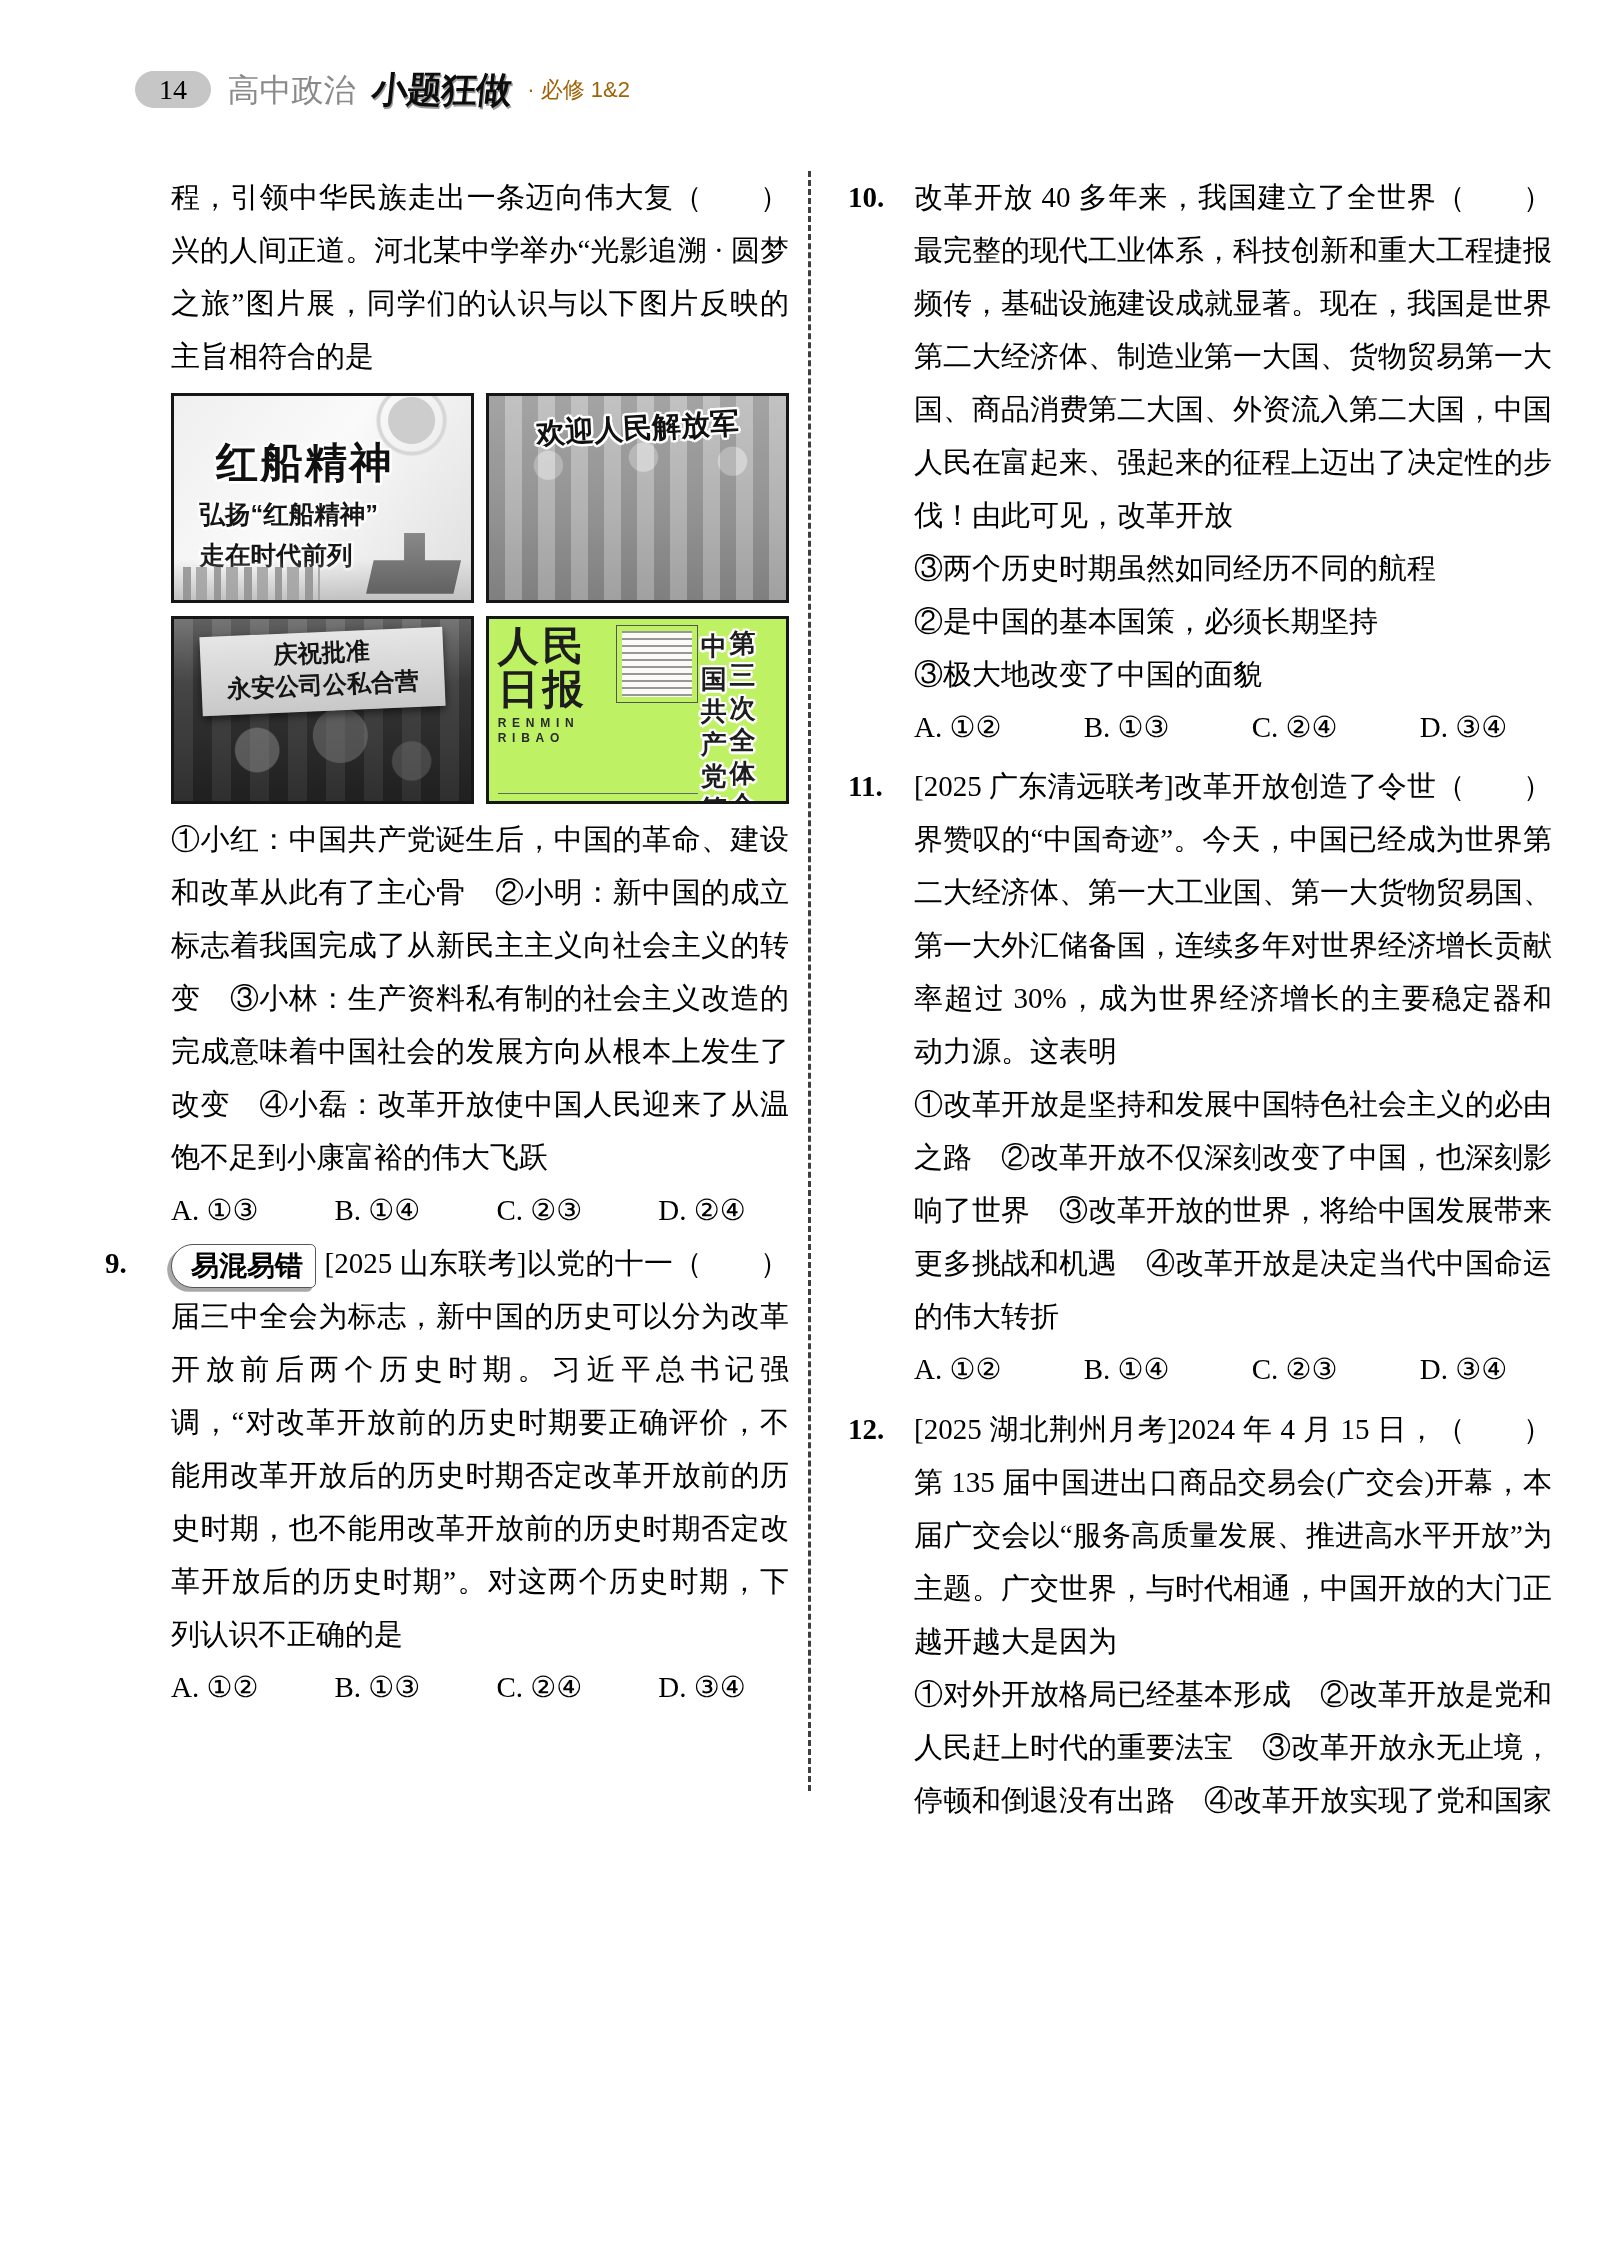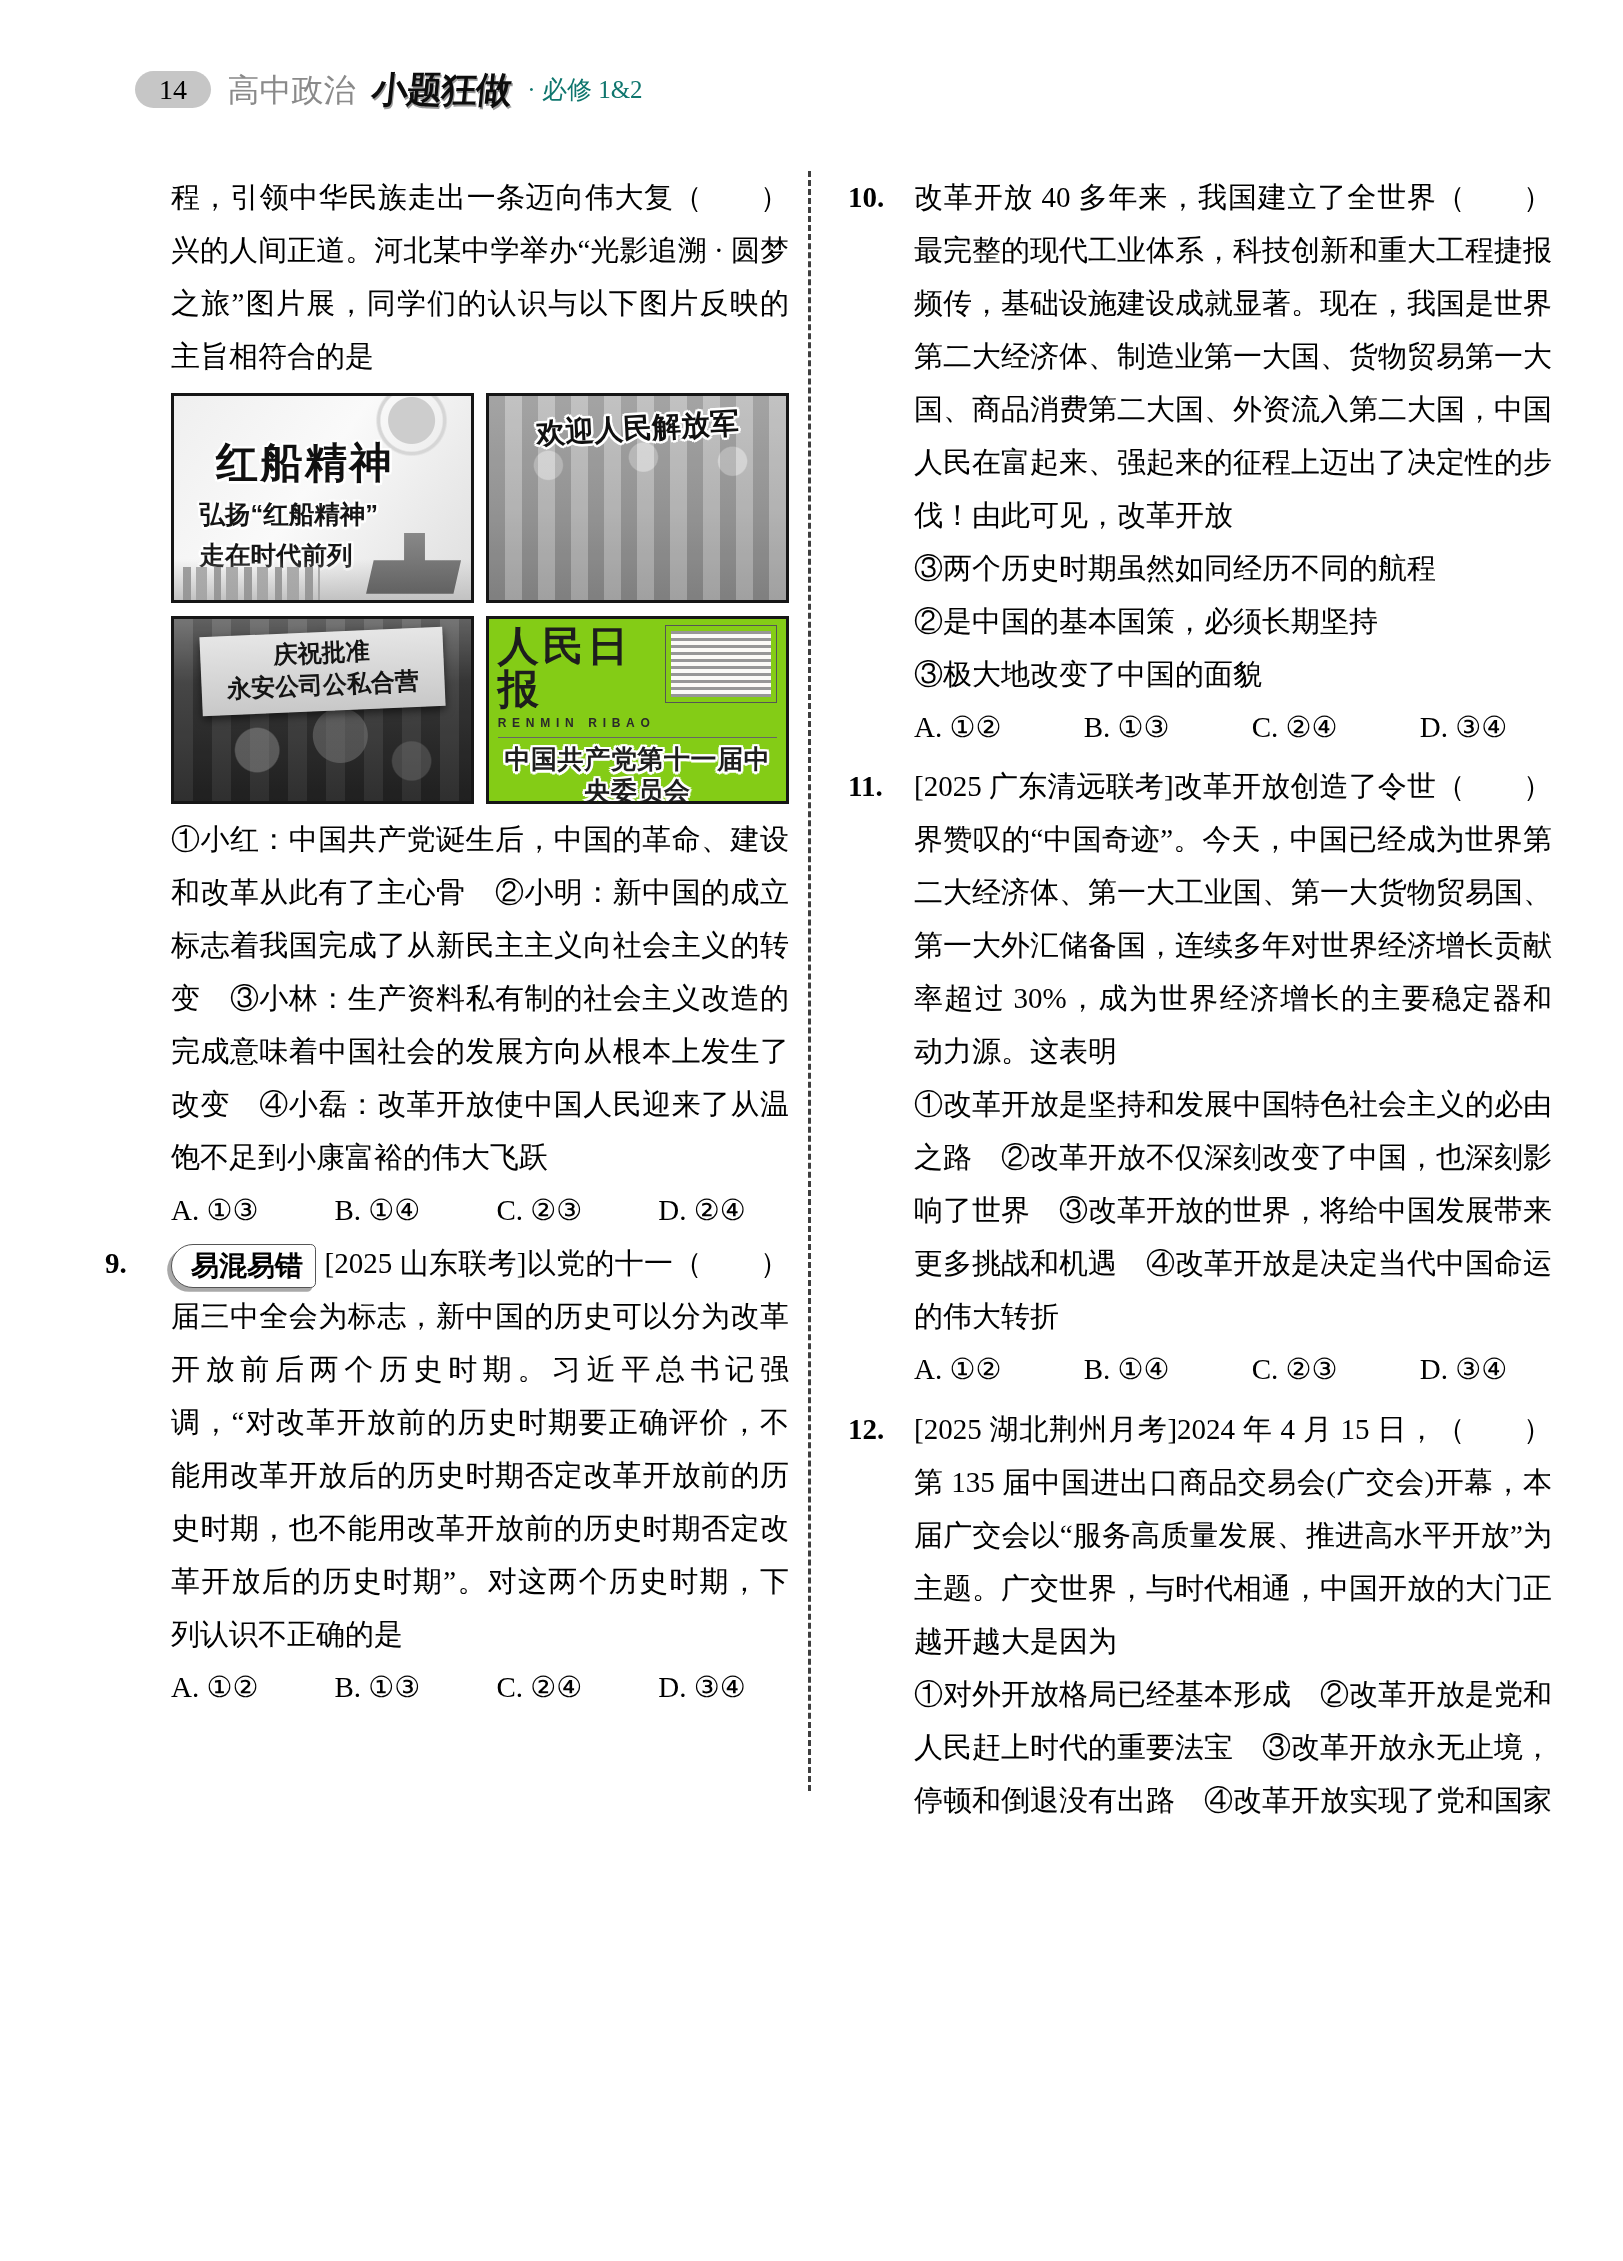--- a/index.html
+++ b/index.html
@@ -25,21 +25,21 @@
     display:flex;align-items:center;justify-content:center;
     font-size:28px;
   }
   .header-subject{color:#8a8a8a;font-size:32px;font-family:"Liberation Sans","DejaVu Sans",sans-serif;}
   .header-logo{
     color:#0d0d0d;font-size:36px;font-weight:900;
     font-family:"Liberation Sans","DejaVu Sans",sans-serif;
     transform:skewX(-6deg);letter-spacing:-1.3px;
     text-shadow:1.3px 1.9px 0 #9a9a9a;
   }
-  .header-edition{color:#0f766e;font-size:25px;font-family:Liberation Serif, serif;}
+  .header-edition{color:#a16207;font-size:22px;font-family:Liberation Sans, sans-serif;}
   
   .columns{
     position:absolute;top:171px;left:105px;right:71px;bottom:32px;
     display:flex;
   }
   .col-left{width:684px;flex-shrink:0;}
   .col-right{
     flex:1;
     border-left:3.2px dashed #3f3f3f;
     margin-left:19px;padding-left:37px;
@@ -139,22 +139,22 @@
   .img3-banner{
     margin:12.7px auto 0;width:80%;
     background:linear-gradient(180deg,#e6e6e6,#c8c8c8);
     padding:5.1px 2.5px 9px;text-align:center;
     transform:rotate(-2.5deg);
     box-shadow:0 3.8px 9px rgba(0,0,0,.55);
   }
   .img3-line{font-size:24px;font-weight:900;color:#141414;line-height:1.35;}
   
   .img4{
-    background:#84cc16;color:#1d1d1d;
-    display:flex;flex-direction:column;
+    background:#bef264;color:#1d1d1d;
+    display:flex;flex-direction:row;
     padding:6.4px 9px;
   }
   .np-top{display:flex;justify-content:space-between;align-items:flex-start;border-bottom:1.9px solid #666;padding-bottom:5.1px;}
   .np-mastblock{display:flex;flex-direction:column;}
   .np-mast{font-family:"Liberation Serif","DejaVu Serif",serif;font-size:41px;font-weight:900;letter-spacing:3.8px;line-height:1.05;}
   .np-latin{font-size:12px;font-weight:bold;letter-spacing:5.7px;margin-top:5.1px;color:#2a2a2a;}
   .np-box{
     width:107px;height:66px;border:1.9px solid #555;
     background:repeating-linear-gradient(180deg,#979797 0 2.5px,transparent 2.5px 7px) content-box;
     padding:5.1px;background-color:#fbfaf7;

